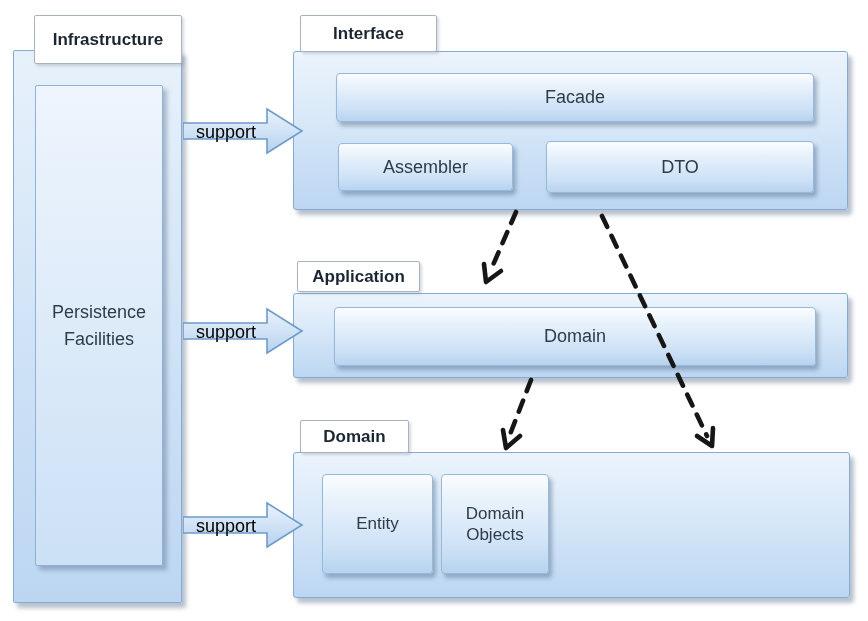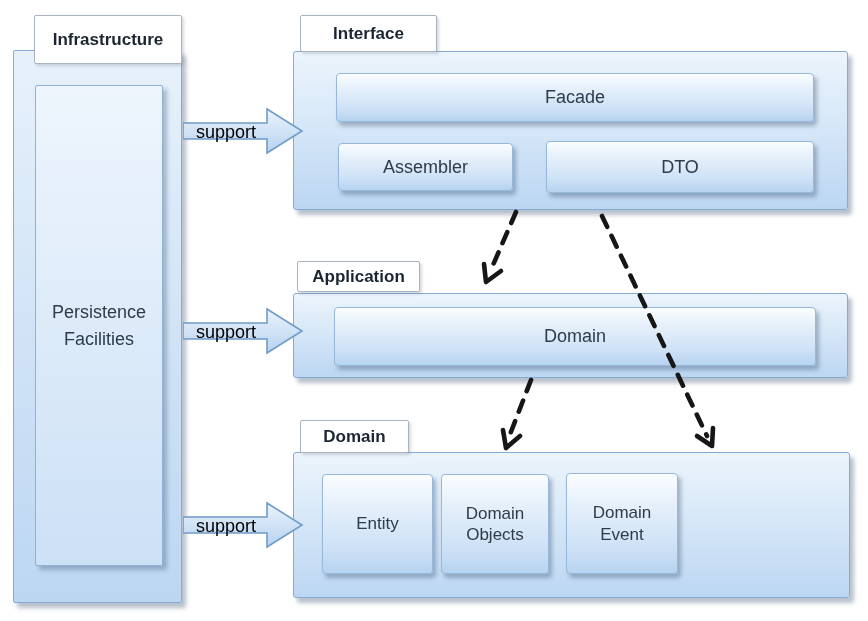--- a/index.html
+++ b/index.html
@@ -79,21 +79,20 @@
 
   <div class="layer-label" style="left:297px; top:261px; width:123px; height:31px;">Application</div>
   <div class="panel" style="left:293px; top:293px; width:555px; height:85px;">
     <div class="bar" style="left:40px; top:13px; width:482px; height:59px;">Domain</div>
   </div>
 
   <div class="layer-label" style="left:300px; top:420px; width:109px; height:33px;">Domain</div>
   <div class="panel" style="left:293px; top:452px; width:557px; height:146px;">
     <div class="cell" style="left:28px; top:21px; width:111px; height:100px;">Entity</div>
     <div class="cell" style="left:147px; top:21px; width:108px; height:100px;">Domain Objects</div>
-    <div class="cell" style="left:272px; top:20px; width:112px; height:101px;">Domain Event</div>
   </div>
 
   <div class="support-arrow" style="top:106px;">
     <svg viewBox="0 0 122 50">
       <defs>
         <linearGradient id="sg1" x1="0" y1="0" x2="0" y2="1">
           <stop offset="0" stop-color="#eaf3fc"></stop>
             <stop offset="1" stop-color="#b7d2ef"></stop>
         </linearGradient>
       </defs>

